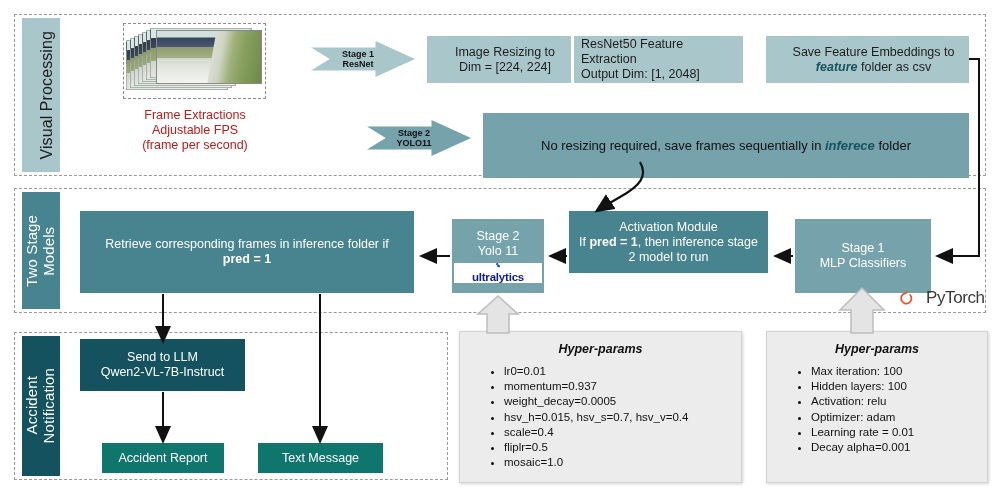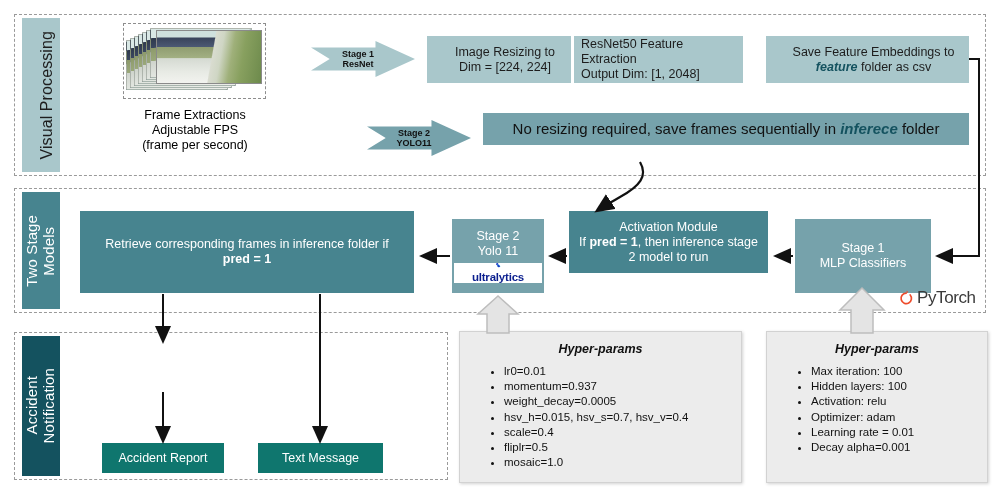--- a/index.html
+++ b/index.html
@@ -63,32 +63,32 @@
     background:linear-gradient(175deg,#d9e8e5 0%,#d9e8e5 16%,#2f3a4d 17%,#3b4760 33%,
       #8d9a6b 34%,#9aa87a 56%,#cfd4cc 57%,#dfe3dd 80%,#eceee9 100%);
   }
   .framestack .front{
     position:absolute;width:104px;height:52px;border:1px solid #8a8a8a;
     background:
       linear-gradient(100deg, rgba(255,255,255,0) 52%, #d9dcd0 53%, #cfd6c4 60%, #9fb07a 70%, #88a05f 80%, #6d8a4c 100%),
       linear-gradient(180deg,#cfe0dd 0%,#cfe0dd 12%,#39435a 13%,#4b5873 30%,#8f9c70 31%,#a3b083 52%,#d5dad2 53%,#e7eae4 78%,#f2f3ef 100%);
   }
 
-  .cap{font-size:12.5px;color:#000000;text-align:center;line-height:15px;}
+  .cap{font-size:12.5px;color:#b91c1c;text-align:center;line-height:15px;}
   svg.conn{position:absolute;overflow:visible;}
 
   
   .ultra{
     position:absolute;background:#ffffff;display:flex;align-items:center;
     justify-content:center;gap:3px;
   }
   .ultra .utext{font-size:11.5px;font-weight:bold;color:#0b1f8f;letter-spacing:-.2px;}
 
   
-  .pytorch{position:absolute;display:flex;align-items:center;gap:3px;}
+  .pytorch{position:absolute;display:flex;align-items:center;gap:12px;}
   .pytorch .ptext{font-size:17px;color:#3a3a3a;letter-spacing:-.4px;}
 
   .ital{font-style:italic;font-weight:bold;color:#14525f;}
   .b{font-weight:bold;}
 </style>
 </head>
 <body>
 
 <div id="root">
 
@@ -146,21 +146,21 @@
 
   <div class="abs box box-light" style="left:766px;top:36px;width:203px;height:47px;font-size:12.5px;">
     <div>
       <div>Save Feature Embeddings to</div>
       <div>
         <span class="ital">feature</span><span> folder as csv</span>
       </div>
     </div>
   </div>
 
-  <div class="abs box box-mid" style="left:483px;top:113px;width:486px;height:32px;font-size:15px;color:#111;">
+  <div class="abs box box-mid" style="left:483px;top:113px;width:486px;height:65px;font-size:13px;color:#111;">
     <div>
       <span>No resizing required, save frames sequentially in </span><span class="ital">inferece</span><span> folder</span>
     </div>
   </div>
 
   <div class="abs lane" style="left:14px;top:188px;width:972px;height:125px;"></div>
 
   <div class="abs lane-tab box-deep" style="left:22px;top:192px;width:38px;height:117px;background:#47848f;">
     <div class="vtext" style="font-size:15px;">Two Stage
 Models</div>
@@ -214,20 +214,26 @@
     <span class="ptext">PyTorch</span>
   </div>
 
   <div class="abs lane" style="left:14px;top:332px;width:434px;height:148px;"></div>
 
   <div class="abs lane-tab box-dark" style="left:22px;top:336px;width:38px;height:140px;background:#14525f;">
     <div class="vtext" style="font-size:15px;">Accident
 Notification</div>
   </div>
 
+  <div class="abs box box-dark" style="left:80px;top:339px;width:165px;height:52px;font-size:12.5px;">
+    <div>
+      <div>Send to LLM</div>
+      <div>Qwen2-VL-7B-Instruct</div>
+    </div>
+  </div>
 
   <div class="abs box box-darkest" style="left:102px;top:443px;width:122px;height:30px;font-size:12.5px;">
     <span>Accident Report</span>
   </div>
 
   <div class="abs box box-darkest" style="left:258px;top:443px;width:125px;height:30px;font-size:12.5px;">
     <span>Text Message</span>
   </div>
 
   <div class="abs hcard" style="left:459px;top:331px;width:283px;height:152px;">

